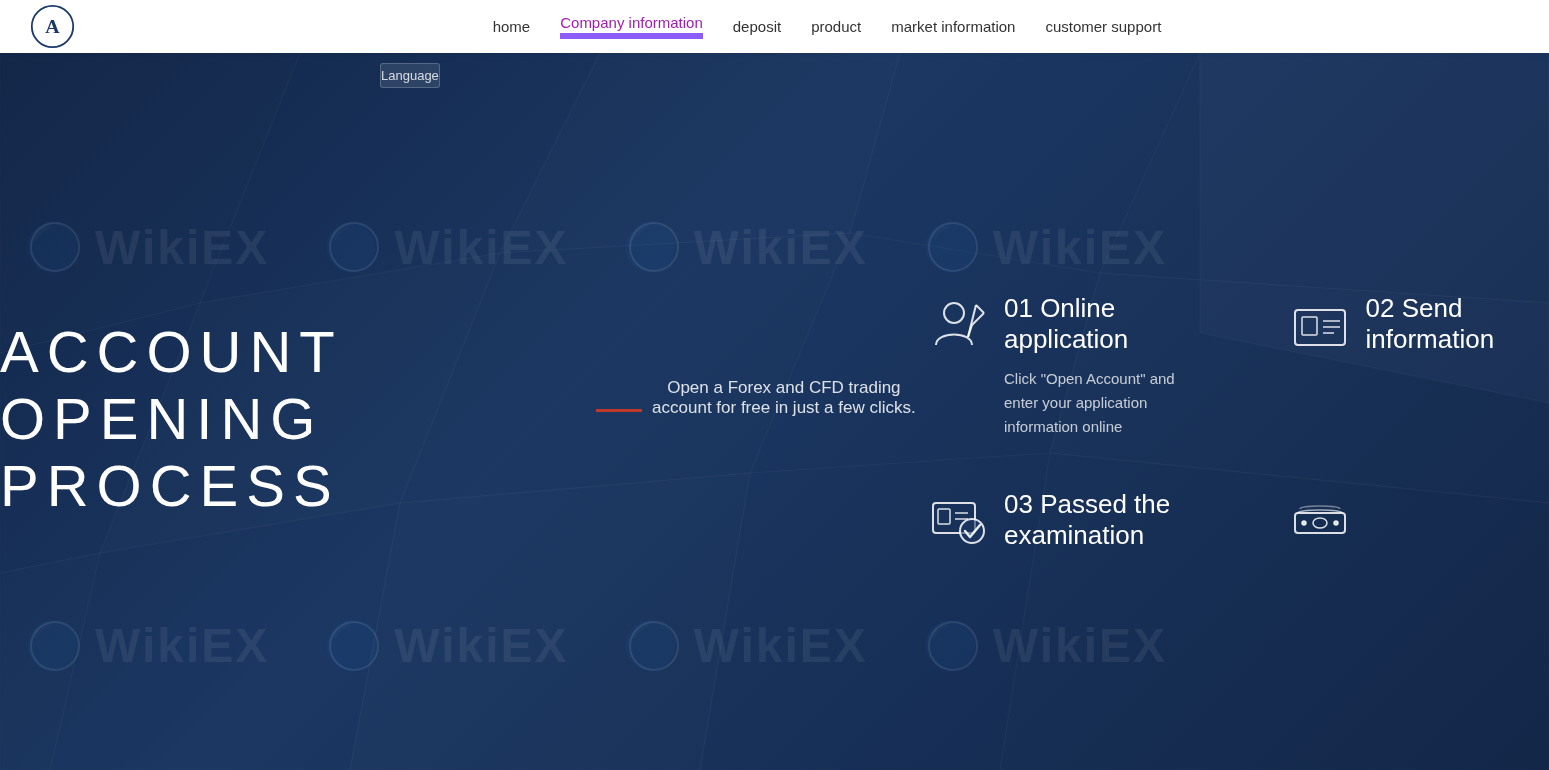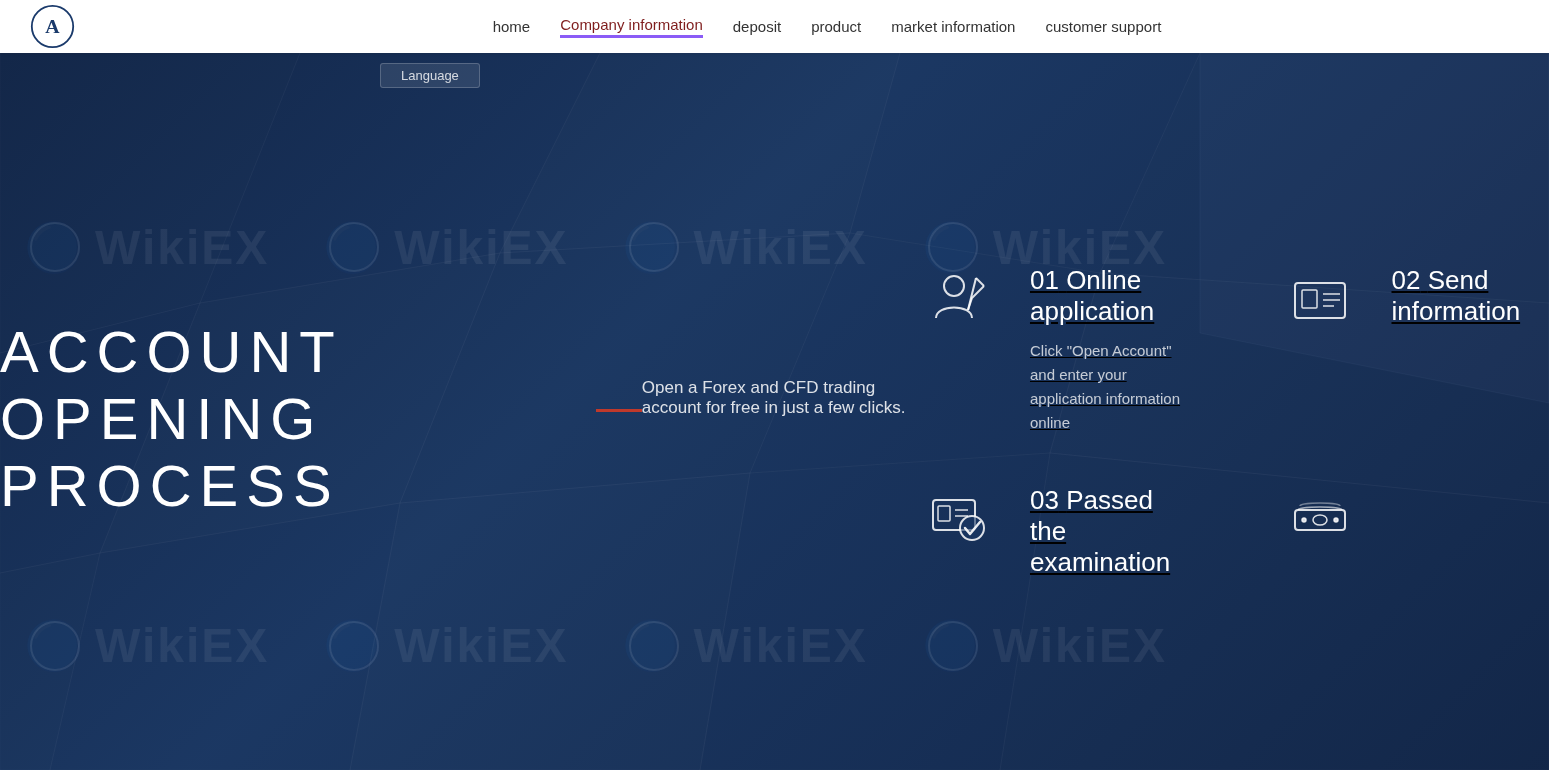--- a/index.html
+++ b/index.html
@@ -44,22 +44,22 @@
 
     .nav-item {
       font-size: 15px;
       color: #333;
       cursor: pointer;
       text-decoration: none;
       white-space: nowrap;
     }
 
     .nav-item.active {
-      color: #7f1d1d;
-      border-bottom: 3px solid #8b5cf6;
+      color: #a21caf;
+      border-bottom: 6px solid #8b5cf6;
       padding-bottom: 2px;
     }
 
     
     .hero {
       position: relative;
       width: 100%;
       height: 717px;
       background: #1a2d4d;
       overflow: hidden;
@@ -122,21 +122,21 @@
     }
 
     
     .lang-btn {
       position: absolute;
       top: 10px;
       left: 380px;
       color: rgba(255,255,255,0.8);
       font-size: 13px;
       background: rgba(255,255,255,0.1);
-      padding: 4px 20px;
+      padding: 4px 0;
       border-radius: 3px;
       cursor: pointer;
       border: 1px solid rgba(255,255,255,0.2);
     }
 
     
     .hero-content {
       position: absolute;
       inset: 0;
       display: flex;
@@ -158,37 +158,36 @@
       width: 80px;
       height: 3px;
       background: #c0392b;
       margin: 0 auto 35px;
     }
 
     .subtitle {
       font-size: 17px;
       color: rgba(255,255,255,0.85);
       margin-bottom: 60px;
-      text-align: left;
+      text-align: center;
     }
 
     
     .steps-grid {
       display: grid;
       grid-template-columns: 1fr 1fr;
       gap: 50px 100px;
       width: 1100px;
       max-width: 90%;
     }
 
     .step-item {
       display: flex;
       align-items: flex-start;
-      gap: 39px;
-      text-decoration: underline;
+      gap: 13px;
     }
 
     .step-icon {
       width: 65px;
       height: 65px;
       flex-shrink: 0;
       display: flex;
       align-items: center;
       justify-content: center;
     }

